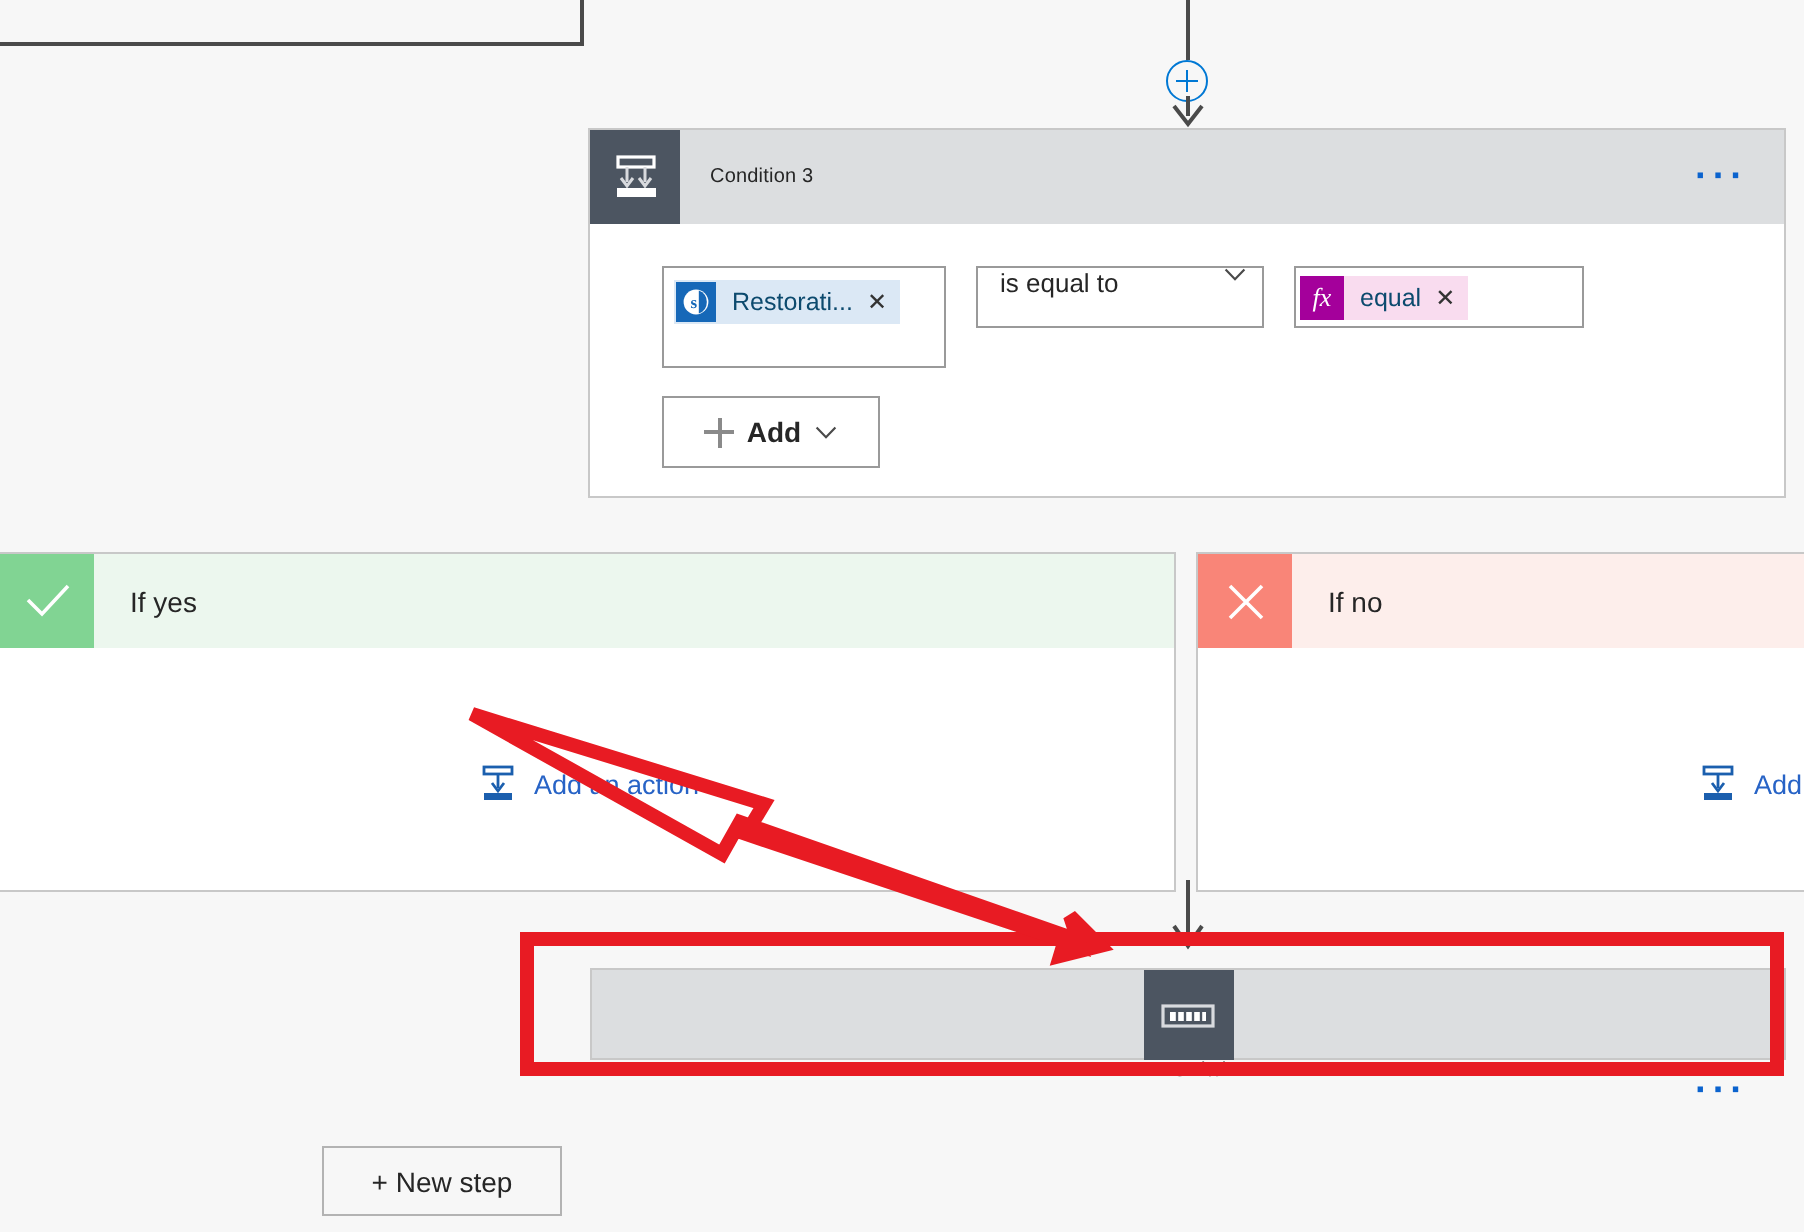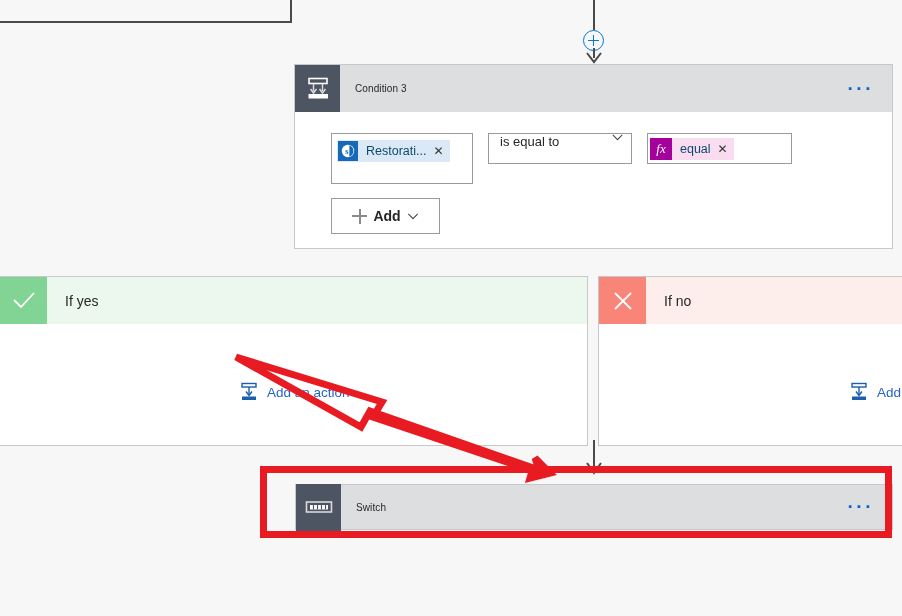--- a/index.html
+++ b/index.html
@@ -306,20 +306,21 @@
   
   .switch-card {
     position: absolute;
     left: 295px; top: 484px;
     width: 598px; height: 46px;
     background: #dcdee0;
     border: 1px solid #c8c8c8;
     box-sizing: border-box;
     display: flex;
     align-items: center;
+    flex-direction: column;
   }
 
   
   .bottom-btn {
     position: absolute;
     top: 573px;
     height: 35px;
     border: 1px solid #b3b3b3;
     background: #f7f7f7;
     box-sizing: border-box;
@@ -478,19 +479,20 @@
         <line x1="8.5" y1="6" x2="8.5" y2="10.5" stroke="#4c5561" stroke-width="1.2"></line>
         <line x1="12.5" y1="6" x2="12.5" y2="10.5" stroke="#4c5561" stroke-width="1.2"></line>
         <line x1="16.5" y1="6" x2="16.5" y2="10.5" stroke="#4c5561" stroke-width="1.2"></line>
         <line x1="20.5" y1="6" x2="20.5" y2="10.5" stroke="#4c5561" stroke-width="1.2"></line>
       </svg>
     </div>
     <span class="card-title">Switch</span>
     <span class="card-ellipsis">···</span>
   </div>
 
+  <div class="bottom-btn btn-newstep">+ New step</div>
 
   <div class="red-box"></div>
   <svg class="red-arrow" viewBox="0 0 330 140">
     <path d="M6,12 L152,57 L143,72 L310,128 L305,113 L320,128 L300,133 L303,123 L140,66 L131,82 Z" fill="none" stroke="#e81b23" stroke-width="7" stroke-linejoin="miter"></path>
   </svg>
 
 </div>
 
 </body></html>

